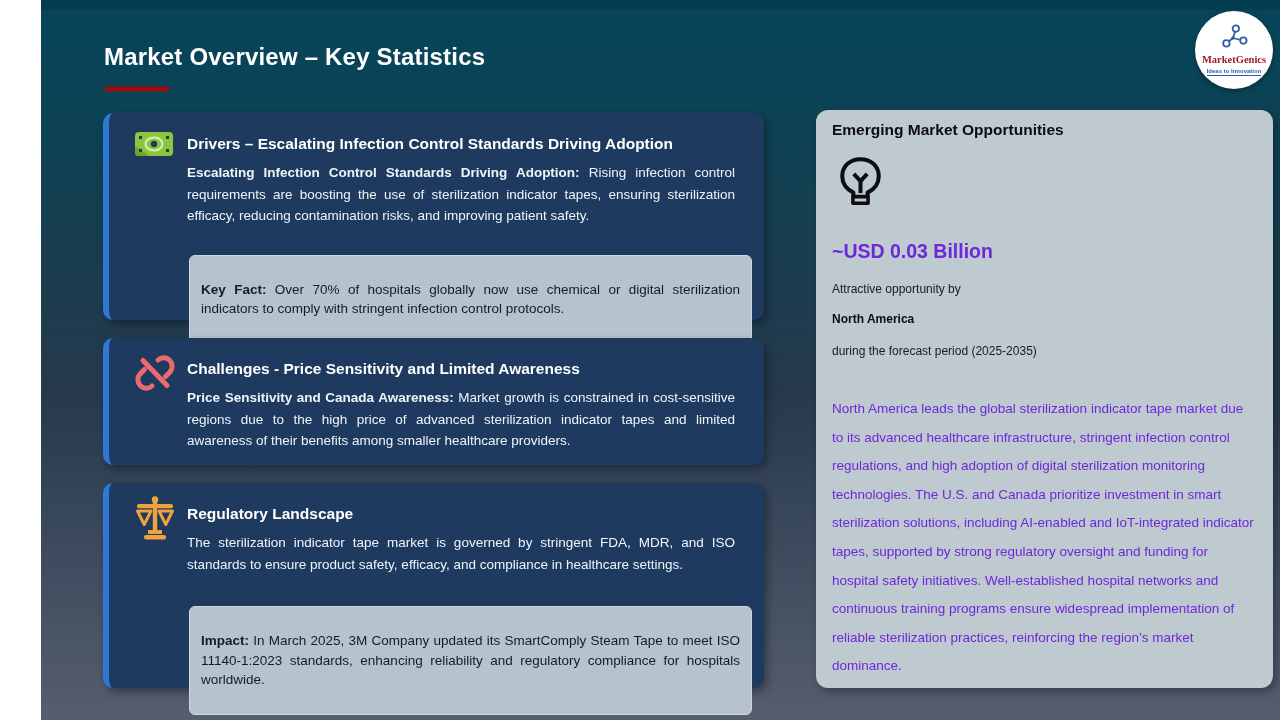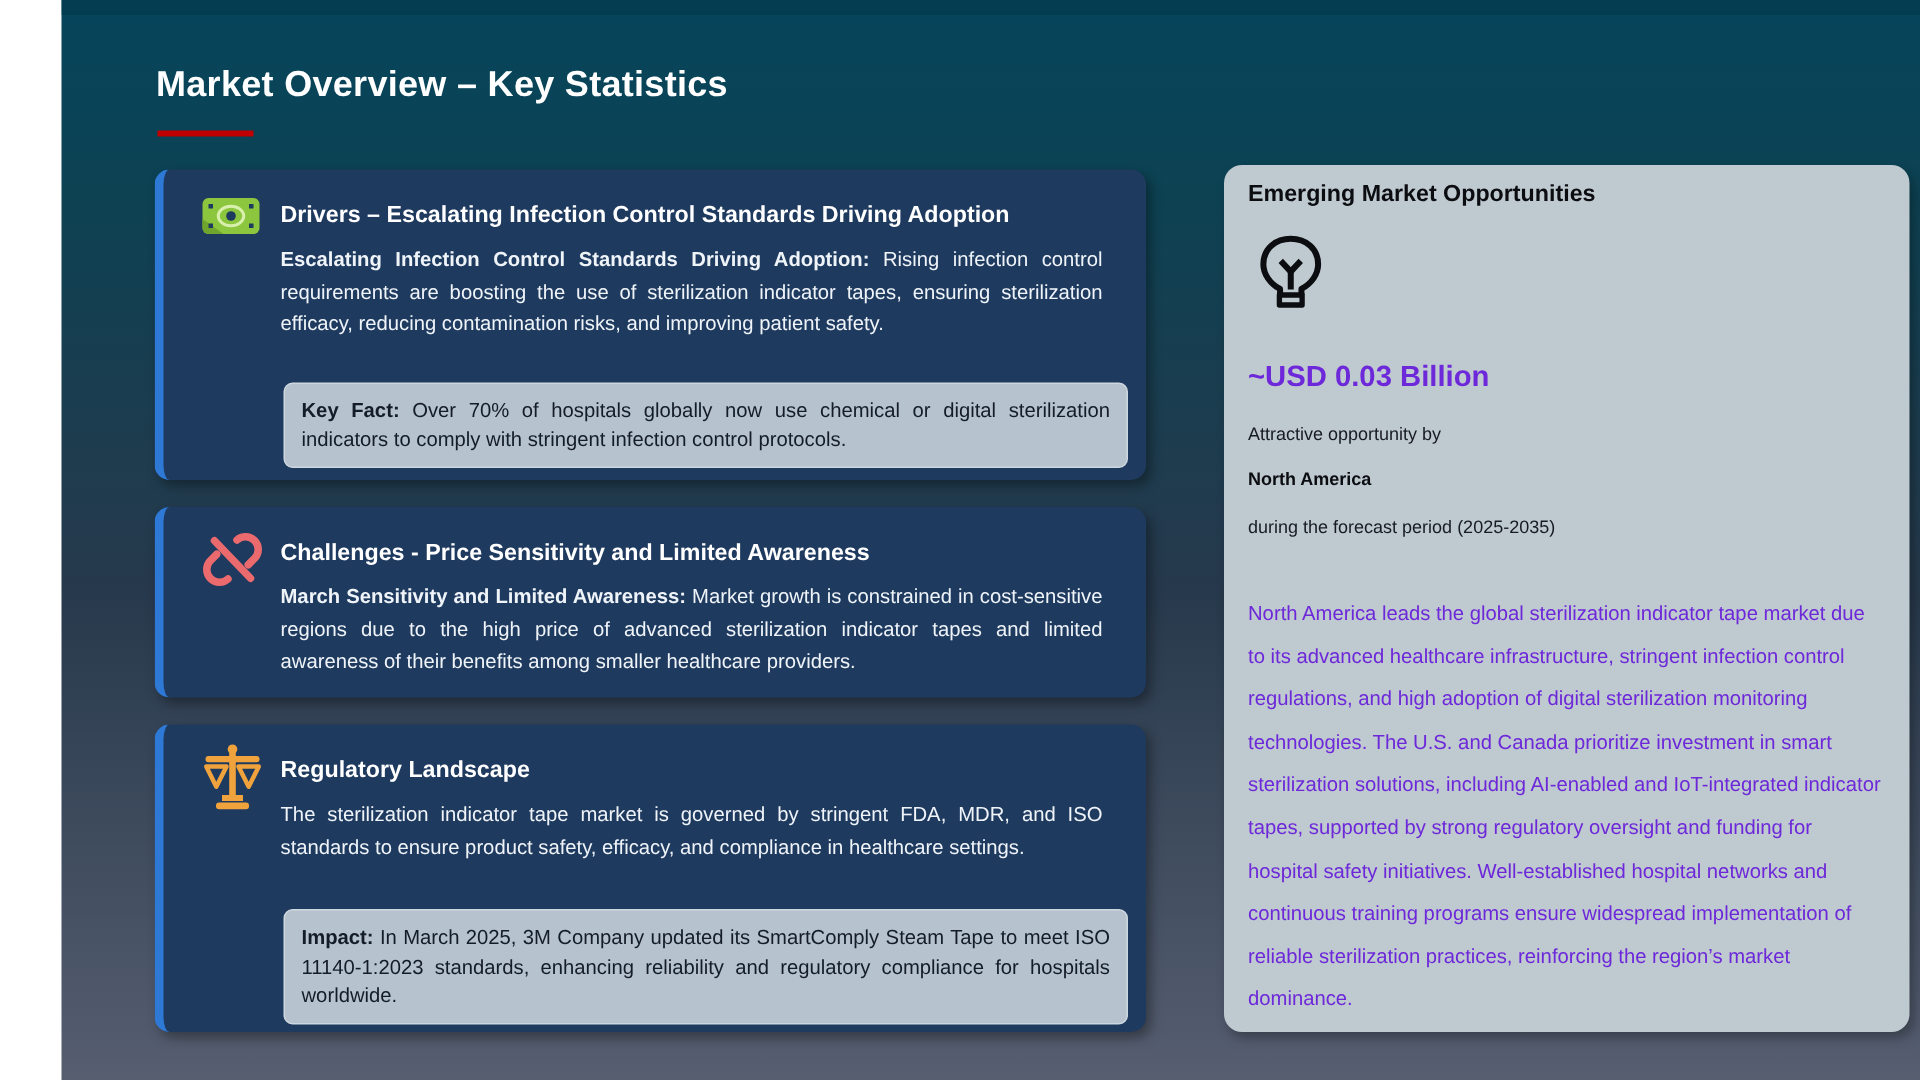--- a/index.html
+++ b/index.html
@@ -29,21 +29,21 @@
   #card1 { top:113px; height:207px; }
   #card2 { top:338px; height:127px; }
   #card3 { top:483px; height:205px; }
   .card-icon { position:absolute; left:25px; top:15px; }
   #card3 .card-icon { top:12px; }
   .card-title { margin:22px 35px 0 78px; font-size:15.5px; font-weight:bold; color:#ffffff; }
   .card-body  { margin:9px 35px 0 78px; width:548px; font-size:13.5px; line-height:21.6px;
                 text-align:justify; color:#eff4f9; }
   .lead { font-weight:bold; }
   .callout { margin-left:80px; width:563px; background:#B6C2CD; border:1px solid #cdd7df; border-radius:6px;
-             padding:8px 11px; font-size:13.5px; line-height:19.6px; text-align:justify; color:#141c2b; }
+             padding:24px 11px; font-size:13.5px; line-height:19.6px; text-align:justify; color:#141c2b; }
   #card1 .callout { margin-top:28px; }
   #card3 .callout { margin-top:31px; }
 
   
   .panel { position:absolute; left:775px; top:110px; width:457px; height:578px; background:#BFC9D0;
            border-radius:12px; padding:0 16px; text-align:left; color:#15181e;
            box-shadow:3px 4px 8px rgba(0,0,0,.3); }
   .panel-title { margin-top:11px; font-size:15.5px; font-weight:bold; color:#0b0d11; }
   .bulb-wrap { margin-top:14px; height:58px; }
   .panel-value { margin-top:29px; font-size:19.5px; font-weight:bold; color:#6d28d9; }
@@ -55,20 +55,35 @@
 </style>
 </head>
 <body>
 
 <div class="slide">
   <div class="top-strip"></div>
 
   <div class="slide-title">Market Overview – Key Statistics</div>
   <div class="title-underline"></div>
 
+  <div class="logo">
+    <span>
+      <svg width="28" height="25" viewBox="0 0 28 25">
+        <line x1="13" y1="14" x2="15.2" y2="7" stroke="#2F5EA8" stroke-width="1.8"></line>
+        <line x1="13" y1="14" x2="8" y2="18" stroke="#2F5EA8" stroke-width="1.8"></line>
+        <line x1="13" y1="14" x2="21" y2="16" stroke="#2F5EA8" stroke-width="1.8"></line>
+        <circle cx="13" cy="14" r="1.7" fill="#2F5EA8"></circle>
+        <circle cx="15.8" cy="4.6" r="3.2" fill="#ffffff" stroke="#2F5EA8" stroke-width="1.8"></circle>
+        <circle cx="6.4" cy="19.4" r="3.2" fill="#ffffff" stroke="#2F5EA8" stroke-width="1.8"></circle>
+        <circle cx="23.4" cy="16.6" r="3.2" fill="#ffffff" stroke="#2F5EA8" stroke-width="1.8"></circle>
+      </svg>
+    </span>
+    <span class="logo-name">MarketGenics</span>
+    <span class="logo-tagline">Ideas to Innovation</span>
+  </div>
 
   <div class="card" id="card1">
     <span class="card-icon">
       <svg width="40" height="32" viewBox="0 0 40 32">
         <rect x="1" y="4" width="38" height="24" rx="4" fill="#8CC63E"></rect>
         <path d="M1 18 L15 28 H5 a4 4 0 0 1 -4 -4 Z" fill="#6FA52C"></path>
         <ellipse cx="20" cy="16" rx="8.5" ry="6.5" fill="none" stroke="#D9F0AC" stroke-width="2"></ellipse>
         <circle cx="20" cy="16" r="3.2" fill="#1F3A5F"></circle>
         <rect x="5" y="8" width="3" height="3" fill="#1F3A5F"></rect>
         <rect x="32" y="8" width="3" height="3" fill="#1F3A5F"></rect>
@@ -85,21 +100,21 @@
     <span class="card-icon">
       <svg width="42" height="40" viewBox="0 0 42 40">
         <g fill="none" stroke="#EA6A6E" stroke-width="5" stroke-linecap="round">
           <path d="M24 7 a8.5 8.5 0 0 1 12 12 l-4.5 4.5"></path>
           <path d="M18 33 a8.5 8.5 0 0 1 -12 -12 l4.5 -4.5"></path>
           <line x1="9" y1="7.5" x2="33" y2="32.5"></line>
         </g>
       </svg>
     </span>
     <div class="card-title">Challenges - Price Sensitivity and Limited Awareness</div>
-    <div class="card-body"><b class="lead">March Sensitivity and Limited Awareness:</b><span> Market growth is constrained in cost-sensitive regions due to the high price of advanced sterilization indicator tapes and limited awareness of their benefits among smaller healthcare providers.</span></div>
+    <div class="card-body"><b class="lead">Price Sensitivity and Canada Awareness:</b><span> Market growth is constrained in cost-sensitive regions due to the high price of advanced sterilization indicator tapes and limited awareness of their benefits among smaller healthcare providers.</span></div>
   </div>
 
   <div class="card" id="card3">
     <span class="card-icon">
       <svg width="42" height="46" viewBox="0 0 42 46">
         <circle cx="21" cy="4.5" r="3.2" fill="#F0A33C"></circle>
         <rect x="18.8" y="6" width="4.4" height="31" fill="#F0A33C"></rect>
         <rect x="3" y="9" width="36" height="4.2" rx="2" fill="#F0A33C"></rect>
         <path d="M3.5 16 L17 16 L10.2 29.5 Z" fill="none" stroke="#F0A33C" stroke-width="3" stroke-linejoin="round"></path>
         <path d="M25 16 L38.5 16 L31.8 29.5 Z" fill="none" stroke="#F0A33C" stroke-width="3" stroke-linejoin="round"></path>

